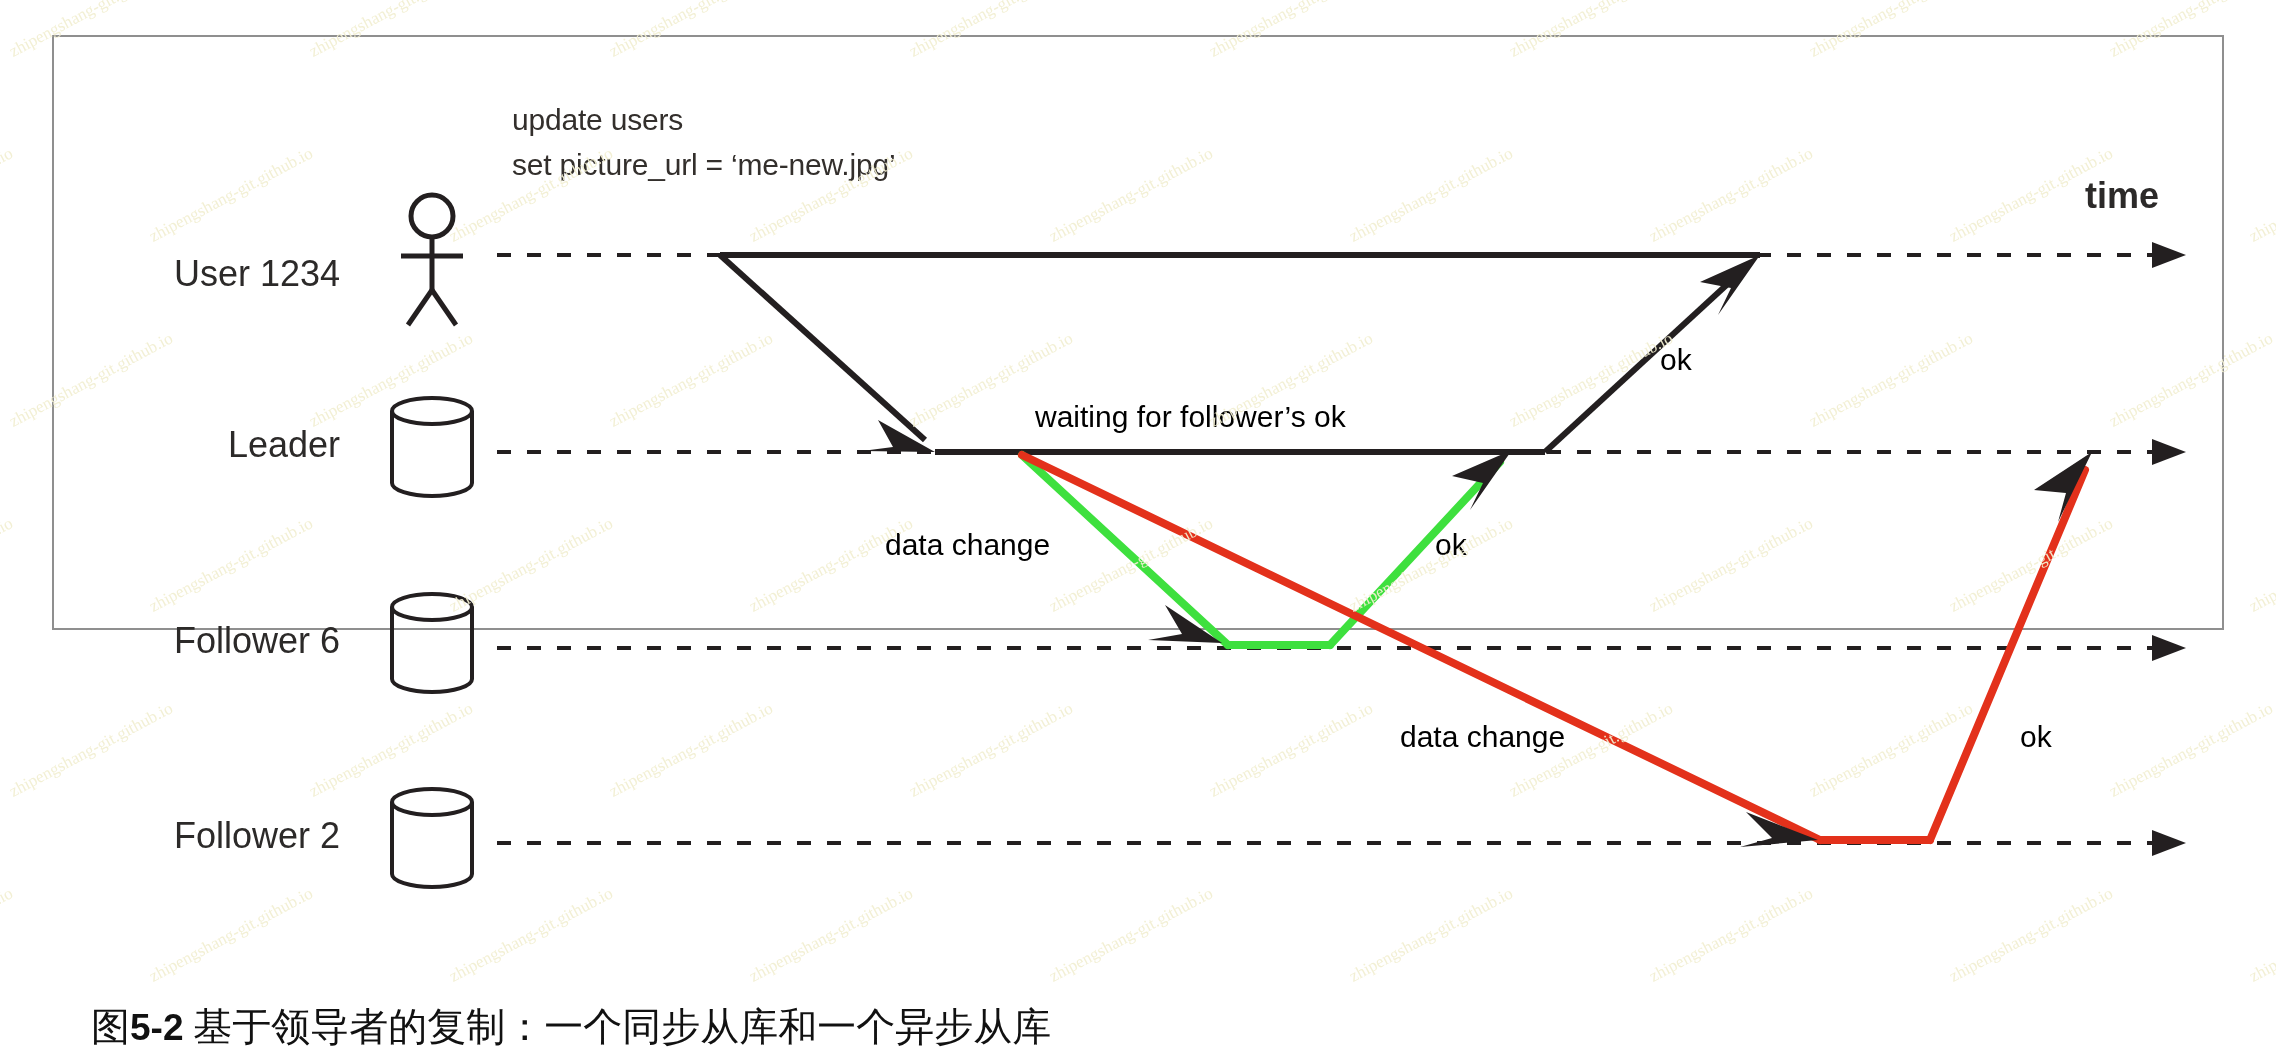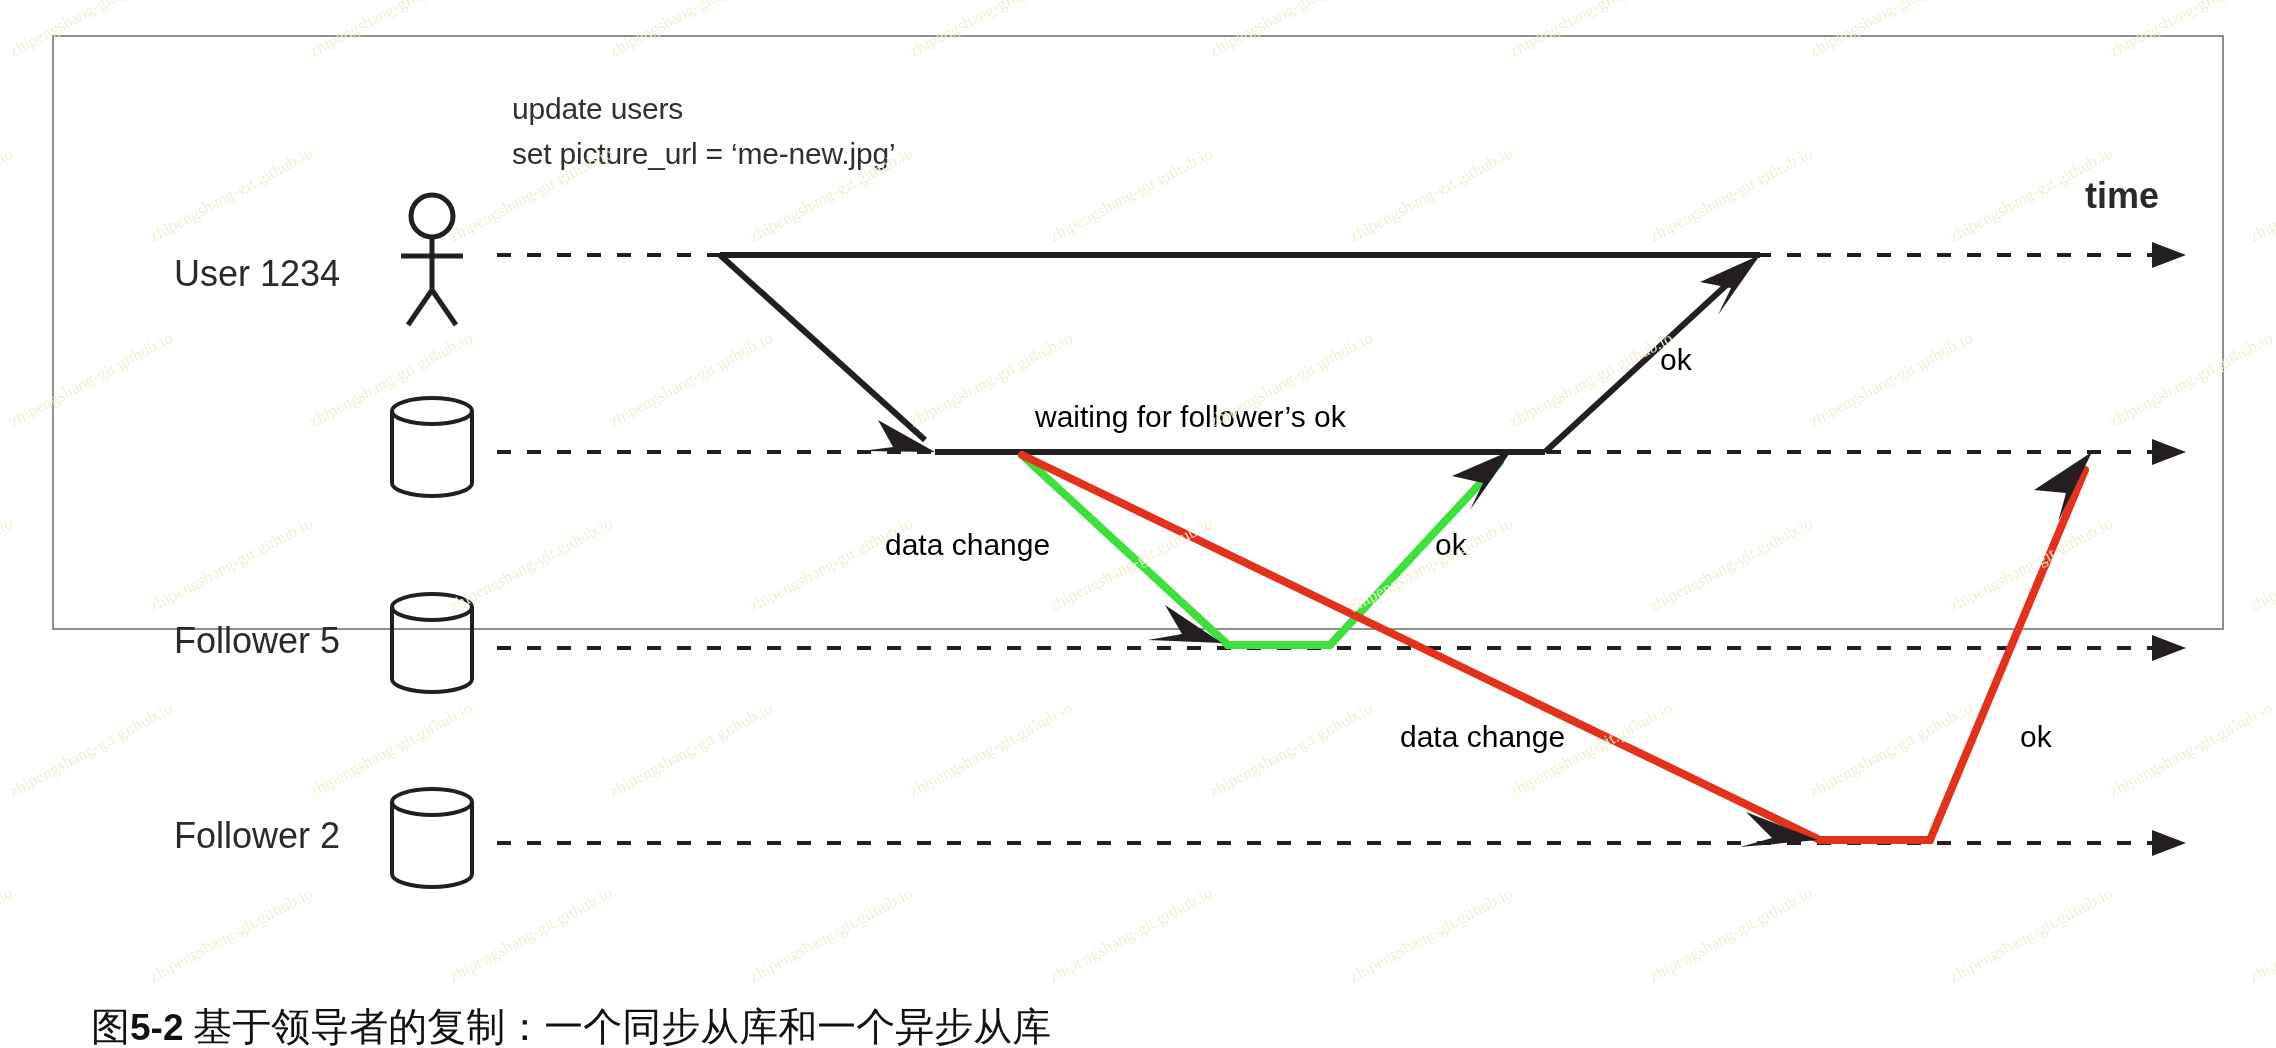--- a/index.html
+++ b/index.html
@@ -73,20 +73,21 @@
   }
   .actor-label {
     font-size: 36px;
     text-align: right;
     color: #2c2a29;
   }
   .sql-line {
     font-size: 30px;
     color: #332f2c;
     letter-spacing: -0.2px;
+    margin-top: 11px;
   }
   .msg-label {
     font-size: 30px;
     color: #000000;
   }
   .time-label {
     font-size: 36px;
     color: #2c2a29;
   }
 
@@ -257,22 +258,23 @@
     <g stroke="#231f20" stroke-width="4" fill="none">
       <ellipse cx="432" cy="802" rx="40" ry="13"></ellipse>
       <line x1="392" y1="802" x2="392" y2="874"></line>
       <line x1="472" y1="802" x2="472" y2="874"></line>
       <path d="M 392 874 A 40 13 0 0 0 472 874"></path>
     </g>
   </svg>
 
   <div class="lbl actor-label" style="left:100px; top:253px; width:240px;">User 1234</div>
 
-
-  <div class="lbl actor-label" style="left:100px; top:620px; width:240px;">Follower 5</div>
+  <div class="lbl actor-label" style="left:100px; top:424px; width:240px;">Leader</div>
+
+  <div class="lbl actor-label" style="left:100px; top:620px; width:240px;">Follower 6</div>
 
   <div class="lbl actor-label" style="left:100px; top:815px; width:240px;">Follower 2</div>
 
   <div class="lbl sql-line" style="left:512px; top:92px;">update users</div>
   <div class="lbl sql-line" style="left:512px; top:137px;">set picture_url = ‘me-new.jpg’</div>
 
   <div class="lbl msg-label" style="left:1035px; top:400px;">waiting for follower’s ok</div>
 
   <div class="lbl msg-label" style="left:885px; top:528px;">data change</div>
 

